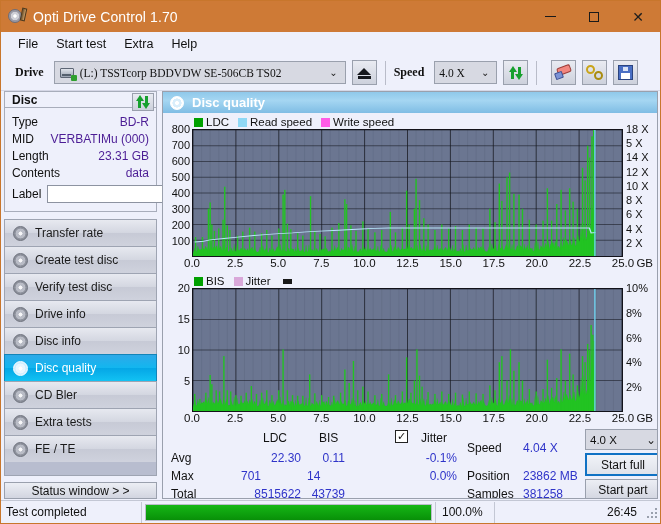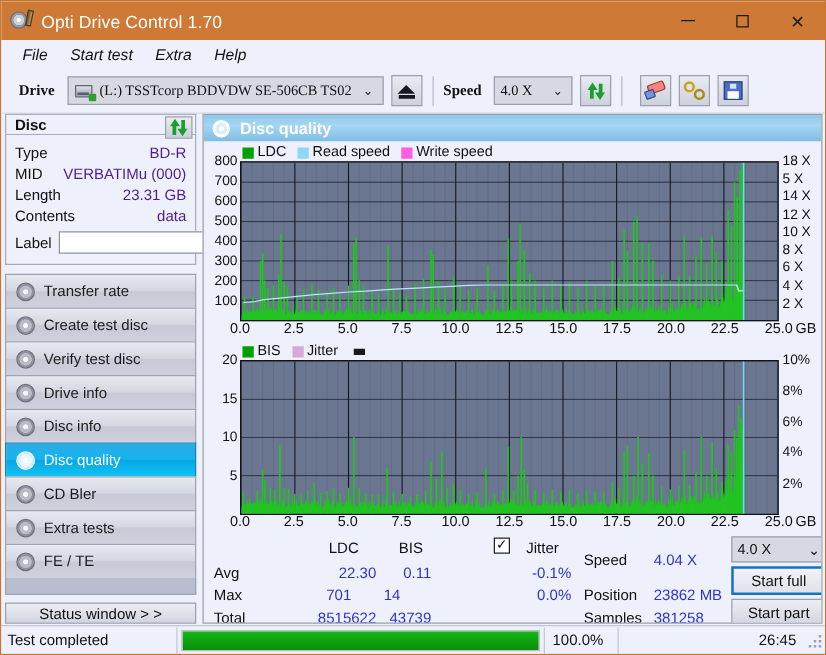--- a/index.html
+++ b/index.html
@@ -57,21 +57,21 @@
   }
   .win-btn .glyph-min { width: 11px; height: 1px; background: #1a1a1a; display:block; }
   .win-btn .glyph-max { width: 10px; height: 10px; border: 1px solid #1a1a1a; display:block; }
   .win-btn .glyph-close { font-size: 14px; line-height: 14px; }
 
   
   .menubar {
     height: 23px; background: #eef0fb;
     display: flex; align-items: center;
     padding-left: 8px;
-    font-size: 12.5px; color: #111; font-style: italic;
+    font-size: 12.5px; color: #111;
   }
   .menu-item { padding: 2px 9px; }
 
   
   .toolbar {
     height: 36px;
     background: #eef0fb;
     display: flex; align-items: center;
     padding: 0 6px;
     border-bottom: 1px solid #d5d7e6;
@@ -84,21 +84,21 @@
     background: #d7d9e2;
     display: flex; align-items: center;
     font-size: 11.5px; color: #111;
     padding: 0 4px;
     position: relative;
   }
   .combo .caret {
     margin-left: auto; padding-left: 8px; padding-right: 3px;
     font-size: 10px; color: #222;
   }
-  .drive-combo { width: 253px; }
+  .drive-combo { width: 292px; }
   .drive-ico {
     width: 17px; height: 14px; margin-right: 4px; position: relative; flex:0 0 auto;
   }
   .drive-ico .body {
     position:absolute; left:1px; top:2px; width:14px; height:10px;
     background: linear-gradient(180deg,#dfe3ea,#9aa3b2);
     border:1px solid #5d6675; border-radius:1px;
   }
   .drive-ico .slot { position:absolute; left:3px; top:8px; width:9px; height:2px; background:#55606e; }
   .drive-ico .badge { position:absolute; right:-1px; bottom:-1px; width:6px; height:6px; background:#2fa02f; border-radius:1px; }
@@ -933,21 +933,21 @@
               <span>✓</span>
             </span>
           <span class="cell" style="left:254px;top:0">Jitter</span>
 
           <span class="cell" style="left:4px;top:20px">Avg</span>
           <span class="cell num" style="left:74px;top:20px;width:60px;text-align:right">22.30</span>
           <span class="cell num" style="left:140px;top:20px;width:38px;text-align:right">0.11</span>
           <span class="cell num" style="left:232px;top:20px;width:58px;text-align:right">-0.1%</span>
 
           <span class="cell" style="left:4px;top:38px">Max</span>
-          <span class="cell num" style="left:74px;top:38px;width:60px;text-align:center">701</span>
+          <span class="cell num" style="left:74px;top:38px;width:60px;text-align:left">701</span>
           <span class="cell num" style="left:140px;top:38px;width:38px;">14</span>
           <span class="cell num" style="left:232px;top:38px;width:58px;text-align:right">0.0%</span>
 
           <span class="cell" style="left:4px;top:56px">Total</span>
           <span class="cell num" style="left:64px;top:56px;width:70px;text-align:right">8515622</span>
           <span class="cell num" style="left:136px;top:56px;width:42px;text-align:right">43739</span>
 
           <span class="cell" style="left:300px;top:10px">Speed</span>
           <span class="cell num" style="left:356px;top:10px">4.04 X</span>
           <span class="cell" style="left:300px;top:38px">Position</span>

